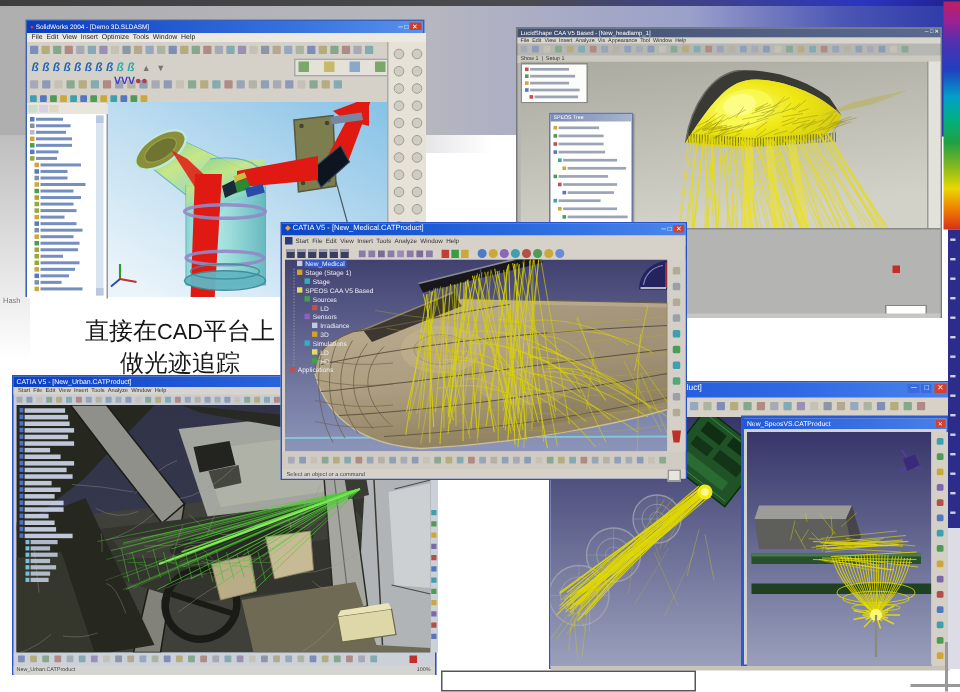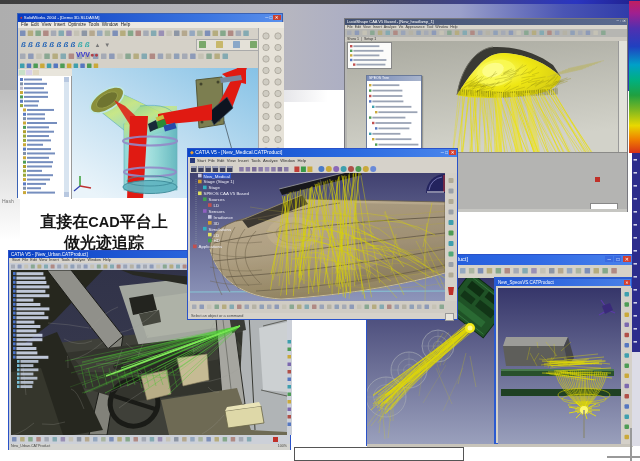--- a/index.html
+++ b/index.html
@@ -4,21 +4,21 @@
 font-family:"Liberation Sans",sans-serif;}
 *{box-sizing:border-box;}
 .abs{position:absolute;}
 .win{position:absolute;}
 .ttl{position:absolute;left:0;right:0;color:#fff;overflow:hidden;white-space:nowrap;}
 </style></head><body>
 <div class="abs" style="left:0;top:0;width:640px;height:3.5px;background:linear-gradient(90deg,#3e3e3e,#4a4a50 55%,#3a3f9a 78%,#2a35c0 90%,#20208a)"></div>
 <div class="abs" style="left:0;top:3.5px;width:640px;height:87px;background:linear-gradient(90deg,#aeaeae,#b6b6c0 45%,#9aa0ca 72%,#4a55b4 88%,#2c38a8)"></div>
 <div class="abs" style="left:0;top:90px;width:345px;height:12px;background:linear-gradient(90deg,#b3b3bb,#babac4 60%,#fff 95%)"></div>
 <div class="abs" style="left:0;top:90px;width:20px;height:150px;background:linear-gradient(#bebebe,#ffffff)"></div>
-<div class="abs" style="left:14px;top:212px;width:180px;text-align:center;color:#161616;font-weight:bold;font-size:16px;line-height:19.5px">直接在<span style="font-size:14.5px">CAD</span>平台上<br>做光迹追踪</div>
+<div class="abs" style="left:30px;top:212px;width:180px;text-align:center;color:#161616;font-weight:normal;font-size:16px;line-height:19.5px">直接在<span style="font-size:14.5px">CAD</span>平台上<br>做光迹追踪</div>
 <div class="abs" style="left:2px;top:198px;font-size:5px;color:#777">Hash</div>
 <div class="abs" style="left:629px;top:1px;width:11px;height:152px;z-index:60;background:linear-gradient(#c01f60 0%,#a02090 8%,#5030b0 18%,#2040c0 30%,#00a0c8 42%,#00b080 52%,#20a040 62%,#80b820 72%,#e8d800 82%,#f08000 91%,#d83018 100%)"></div>
 <div class="abs" style="left:632px;top:153px;width:8px;height:199px;z-index:60;background:#2c2c8c"></div>
 <svg width="8" height="199" style="position:absolute;left:632px;top:153px;z-index:61">
     <rect x="1.5" y="6" width="3.5" height="1.6" fill="#cfcfe8"></rect>
     <rect x="1.5" y="19" width="3.5" height="1.6" fill="#cfcfe8"></rect>
     <rect x="1.5" y="32" width="3.5" height="1.6" fill="#cfcfe8"></rect>
     <rect x="1.5" y="45" width="3.5" height="1.6" fill="#cfcfe8"></rect>
     <rect x="1.5" y="58" width="3.5" height="1.6" fill="#cfcfe8"></rect>
     <rect x="1.5" y="71" width="3.5" height="1.6" fill="#cfcfe8"></rect>

